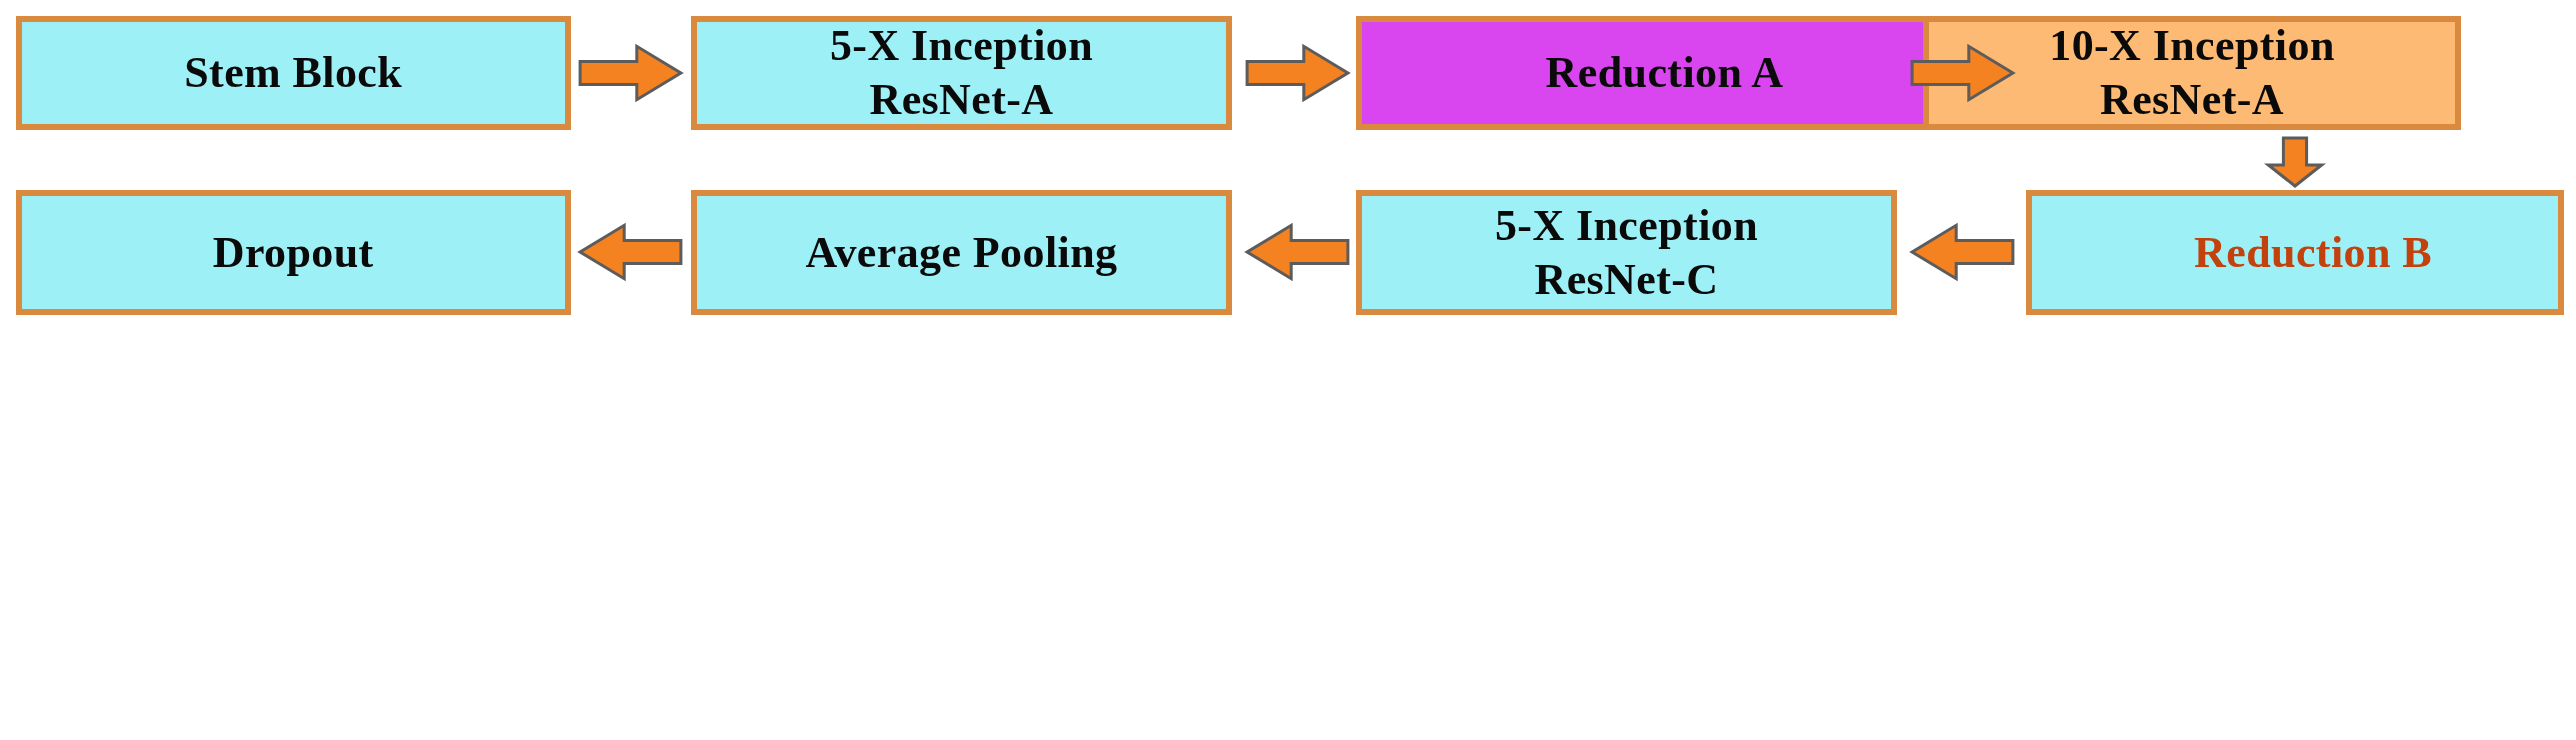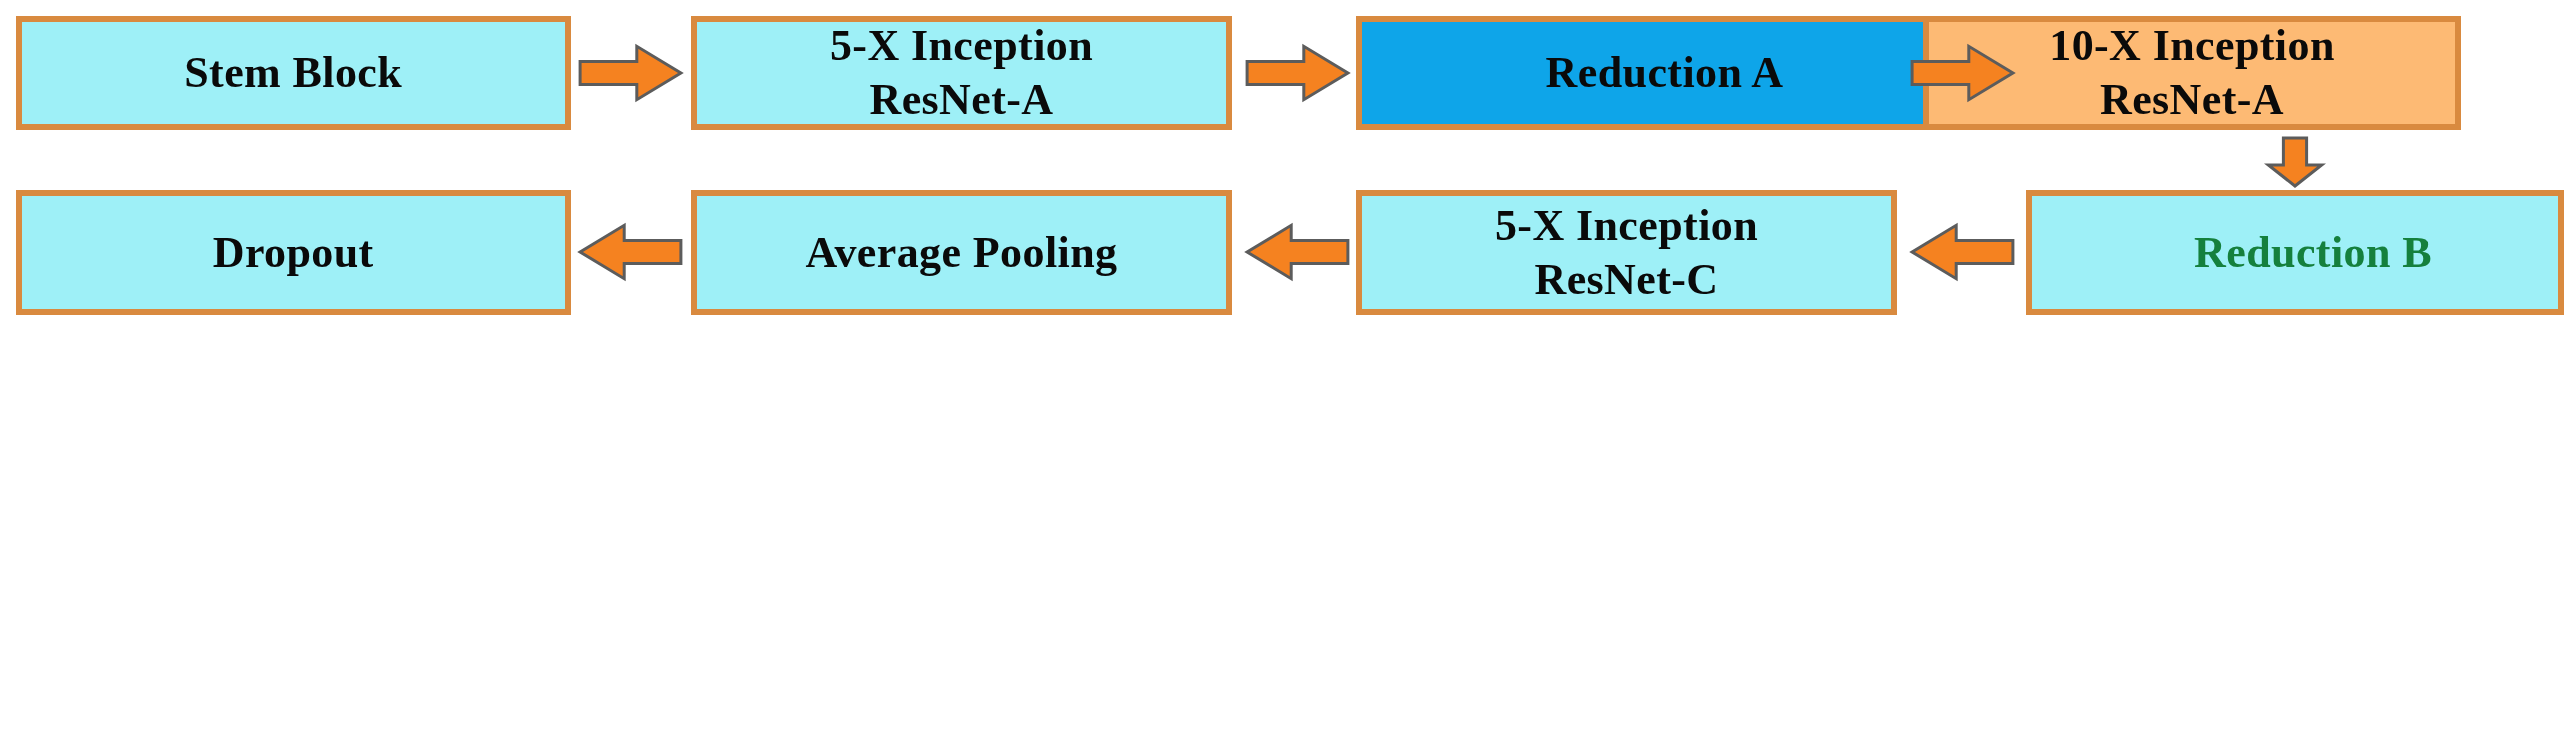--- a/index.html
+++ b/index.html
@@ -53,39 +53,39 @@
 <body>
 
 <div id="canvas" style="background: rgb(255, 255, 255);">
     <div class="node" style="left: 15.7px; top: 15.7px; width: 555px; height: 114px; background: rgb(158, 240, 247); border-color: rgb(217, 138, 63); justify-content: center;">
       <span class="label" style="color: rgb(10, 10, 10);">Stem Block</span>
     </div>
     <div class="node" style="left: 691px; top: 15.7px; width: 541px; height: 114px; background: rgb(158, 240, 247); border-color: rgb(217, 138, 63);">
       <span class="label" style="color: rgb(10, 10, 10);">5-X Inception
 ResNet-A</span>
     </div>
-    <div class="node" style="left: 1356px; top: 15.7px; width: 617px; height: 114px; background: #0ea5e9; border-color: rgb(217, 138, 63); font-family: Liberation Serif, serif;">
+    <div class="node" style="left: 1356px; top: 15.7px; width: 617px; height: 114px; background: #d946ef; border-color: rgb(217, 138, 63); font-family: Liberation Serif, serif;">
       <span class="label" style="color: rgb(10, 10, 10);">Reduction A</span>
     </div>
     <div class="node" style="left: 1923px; top: 15.7px; width: 538px; height: 114px; background: #fdba74; border-color: rgb(217, 138, 63);">
       <span class="label" style="color: rgb(10, 10, 10);">10-X Inception
 ResNet-A</span>
     </div>
     <div class="node" style="left: 691px; top: 190px; width: 541px; height: 125px; background: rgb(158, 240, 247); border-color: rgb(217, 138, 63);">
       <span class="label" style="color: rgb(10, 10, 10);">Average Pooling</span>
     </div>
     <div class="node" style="left: 15.7px; top: 190px; width: 555px; height: 125px; background: rgb(158, 240, 247); border-color: rgb(217, 138, 63);">
       <span class="label" style="color: rgb(10, 10, 10);">Dropout</span>
     </div>
     <div class="node" style="left: 1356px; top: 190px; width: 541px; height: 125px; background: rgb(158, 240, 247); border-color: rgb(217, 138, 63);">
       <span class="label" style="color: rgb(10, 10, 10);">5-X Inception
 ResNet-C</span>
     </div>
     <div class="node" style="left: 2026px; top: 190px; width: 538px; height: 125px; background: rgb(158, 240, 247); border-color: rgb(217, 138, 63);">
-      <span class="label" style="color: #15803d; margin-left: 36px;">Reduction B</span>
+      <span class="label" style="color: #c2410c; margin-left: 36px;">Reduction B</span>
     </div>
     <div class="arrow" style="left: 578px; top: 44px; width: 105px; height: 58px;">
       <svg viewBox="0 0 100 100" preserveAspectRatio="none">
         <path d="M 2,30 L 56,30 L 56,4 L 98,50 L 56,96 L 56,70 L 2,70 Z" fill="#F58220" stroke="#5C5C5C" stroke-width="3" stroke-linejoin="miter" vector-effect="non-scaling-stroke"></path>
       </svg>
     </div>
     <div class="arrow" style="left: 1245px; top: 44px; width: 105px; height: 58px;">
       <svg viewBox="0 0 100 100" preserveAspectRatio="none">
         <path d="M 2,30 L 56,30 L 56,4 L 98,50 L 56,96 L 56,70 L 2,70 Z" fill="#F58220" stroke="#5C5C5C" stroke-width="3" stroke-linejoin="miter" vector-effect="non-scaling-stroke"></path>
       </svg>

